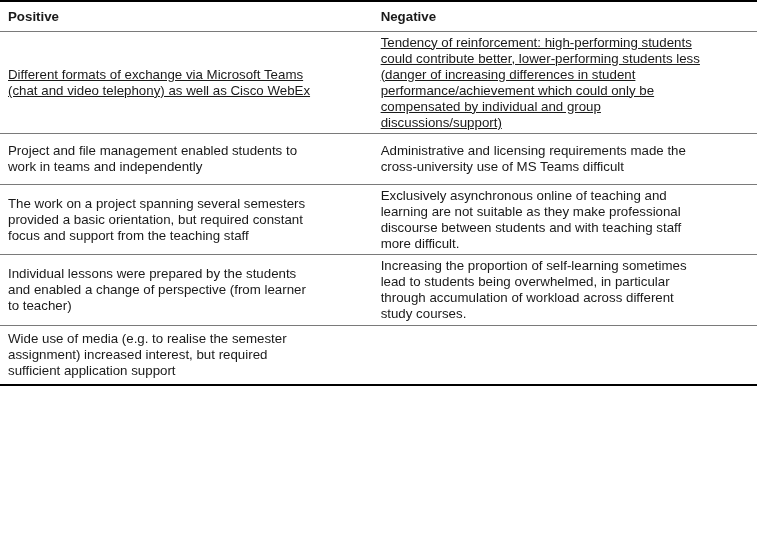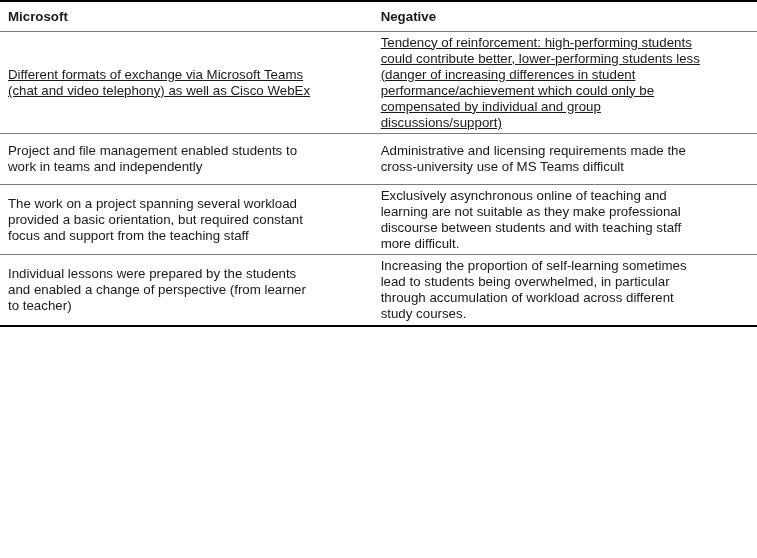--- a/index.html
+++ b/index.html
@@ -27,21 +27,21 @@
     .r5 td { height: 69px; }
     .r6 td { height: 70px; }
     .r7 td { height: 58px; }
   </style>
 </head>
 <body>
 
 <table class="tbl">
   <thead>
     <tr>
-      <th class="c1">Microsoft</th>
+      <th class="c1">Positive</th>
       <th class="c2">Negative</th>
     </tr>
   </thead>
   <tbody>
     <tr class="r2">
       <td>Different formats of exchange via Microsoft Teams
 (chat and video telephony) as well as Cisco WebEx</td>
       <td>Tendency of reinforcement: high-performing students
 could contribute better, lower-performing students less
 (danger of increasing differences in student
@@ -49,31 +49,37 @@
 compensated by individual and group
 discussions/support)</td>
     </tr>
     <tr class="r3">
       <td>Project and file management enabled students to
 work in teams and independently</td>
       <td>Administrative and licensing requirements made the
 cross-university use of MS Teams difficult</td>
     </tr>
     <tr class="r5">
-      <td>The work on a project spanning several workload
+      <td>The work on a project spanning several semesters
 provided a basic orientation, but required constant
 focus and support from the teaching staff</td>
       <td>Exclusively asynchronous online of teaching and
 learning are not suitable as they make professional
 discourse between students and with teaching staff
 more difficult.</td>
     </tr>
     <tr class="r6">
       <td>Individual lessons were prepared by the students
 and enabled a change of perspective (from learner
 to teacher)</td>
       <td>Increasing the proportion of self-learning sometimes
 lead to students being overwhelmed, in particular
 through accumulation of workload across different
 study courses.</td>
     </tr>
+    <tr class="r7">
+      <td>Wide use of media (e.g. to realise the semester
+assignment) increased interest, but required
+sufficient application support</td>
+      <td></td>
+    </tr>
   </tbody>
 </table>
 
 </body></html>

